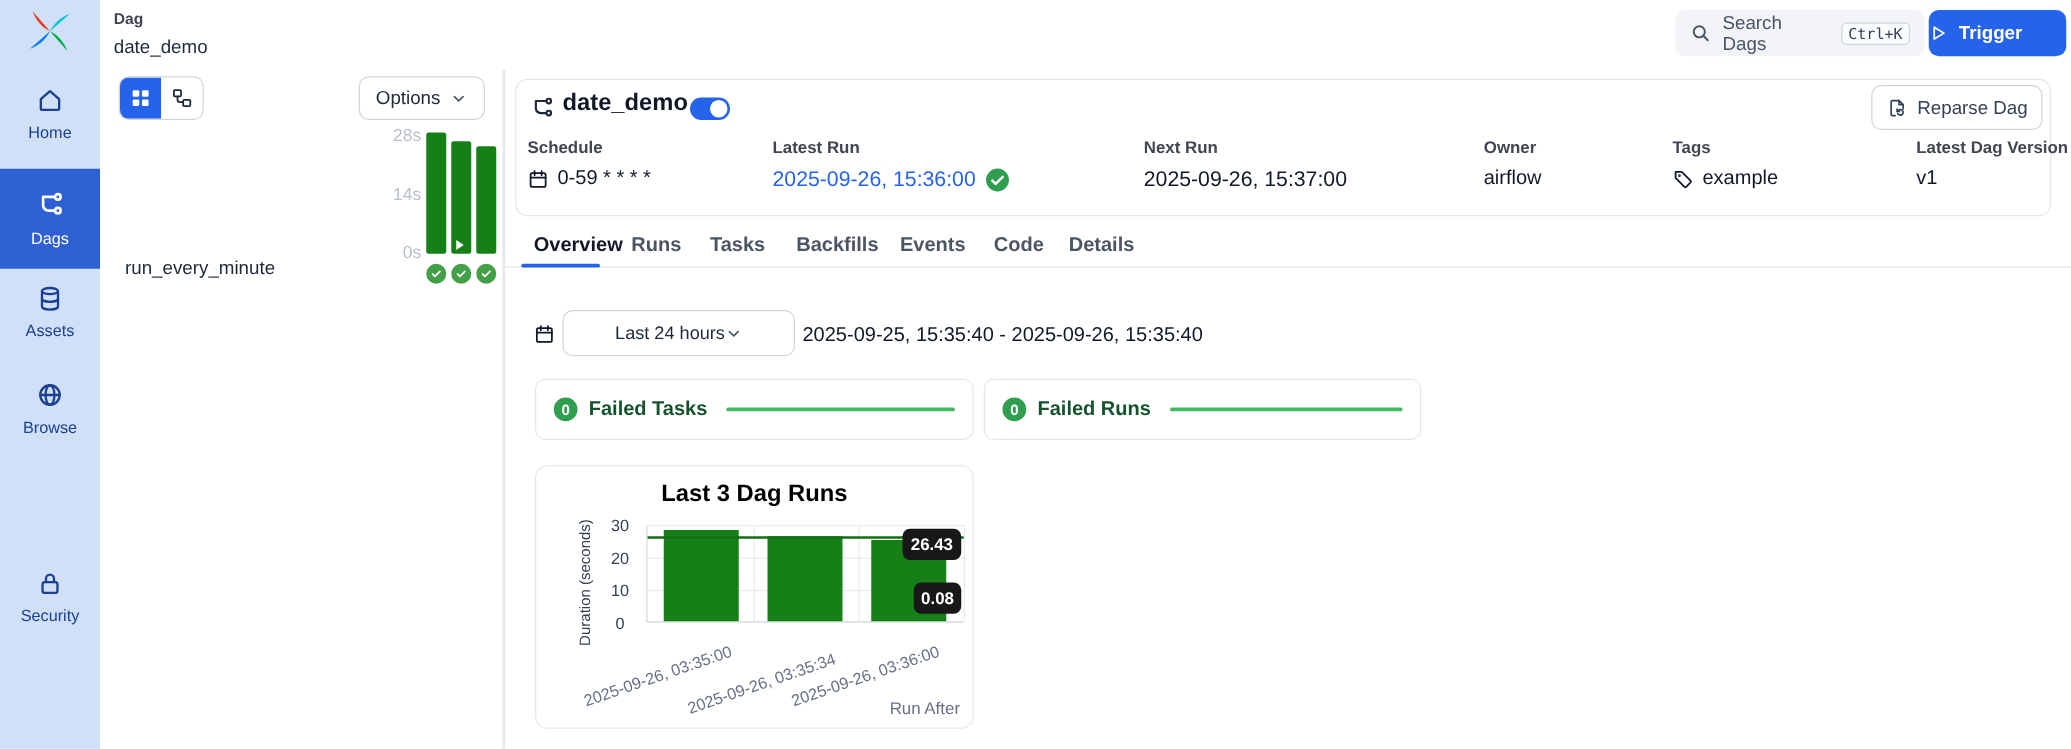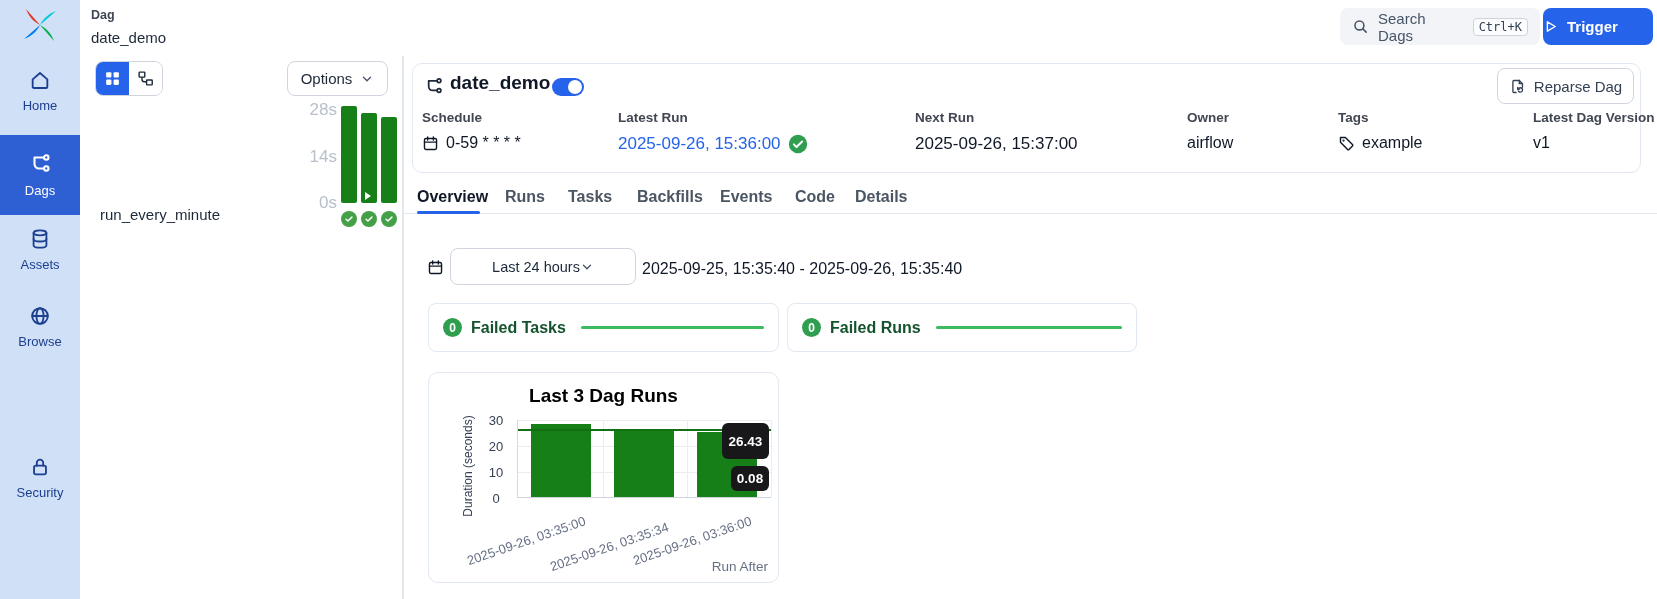--- a/index.html
+++ b/index.html
@@ -30,21 +30,21 @@
 
   
   .view-toggle { left:95px; top:61px; height:35px; display:flex; border:1px solid #d0d5dd;
                  border-radius:8px; overflow:hidden; }
   .vt-btn { width:33px; height:33px; display:flex; align-items:center; justify-content:center;
             background:#fff; color:#1d2939; border:none; cursor:pointer; }
   .vt-btn.active { background:#2563eb; color:#fff; }
   .options-btn { left:287px; top:61px; width:101px; height:35px; background:#fff; border:1px solid #d0d5dd;
                  border-radius:8px; display:flex; align-items:center; justify-content:center; gap:8px;
                  font-size:15px; color:#1d2939; cursor:pointer; }
-  .mini-tick { width:37px; text-align:right; font-size:17px; color:#b8c0cc; left:300px; }
+  .mini-tick { width:37px; text-align:right; font-size:14px; color:#b8c0cc; left:300px; }
   .mini-bar { width:16px; background:#177f17; border-radius:2px; cursor:pointer; }
   .mini-marker { position:absolute; left:4px; bottom:3px; width:0; height:0;
                  border-top:4px solid transparent; border-bottom:4px solid transparent;
                  border-left:6px solid #fff; }
   .mini-check { width:16px; height:16px; border-radius:50%; background:#43a047; top:211px;
                 display:flex; align-items:center; justify-content:center; cursor:pointer; }
   .task-label { left:100px; top:206px; font-size:15px; color:#1d2939; }
   .splitter { left:402px; top:56px; width:2px; height:543px; background:#e4e7ec; cursor:col-resize; }
 
   
@@ -56,21 +56,21 @@
                  border-radius:8px; display:flex; align-items:center; justify-content:center; gap:8px;
                  font-size:15px; color:#344054; cursor:pointer; }
   .info-col { top:110px; }
   .info-col .ilbl { font-size:13.5px; font-weight:bold; color:#414651; }
   .info-col .ival { margin-top:9px; display:flex; align-items:center; gap:7px; font-size:16px; color:#101828; }
   .ival.big { font-size:17px; }
   .run-link { color:#2563eb; cursor:pointer; }
 
   
   .tab { top:188px; font-size:16px; font-weight:600; color:#4b5563; cursor:pointer; }
-  .tab.active { color:#111827; font-weight:bold; }
+  .tab.active { color:#111827; font-weight:bold;margin-left:10px; }
   .tabs-border { left:402px; top:213px; width:1255px; height:1px; background:#e2e8f0; }
   .tab-underline { left:417px; top:211px; width:63px; height:3px; background:#2563eb; border-radius:2px; }
 
   
   .range-select { left:450px; top:248px; width:186px; height:37px; border:1px solid #d0d5dd; border-radius:8px;
                   display:flex; align-items:center; justify-content:center; padding:0 12px;
                   font-size:14.5px; color:#1d2939; cursor:pointer; background:#fff; }
   .range-text { left:642px; top:260px; font-size:16px; color:#101828; }
 
   
@@ -386,21 +386,21 @@
     <div class="hgrid" style="top:52px;"></div>
     <div class="vgrid" style="left:85px;"></div>
     <div class="vgrid" style="left:169px;"></div>
     <div class="vgrid" style="left:253px;"></div>
     <div class="chart-bar" style="left: 13px; height: 73px; width: 60px;"></div>
     <div class="chart-bar" style="left: 96px; height: 68px; width: 60px;"></div>
     <div class="chart-bar" style="left: 179px; height: 65px; width: 60px;"></div>
     <div class="ref-line" style="top: 9px;"></div>
   </div>
 
-  <div class="tip" style="left:293px;top:50px;width:47px;height:36px;">26.43</div>
+  <div class="tip" style="left:293px;top:50px;width:47px;height:25px;">26.43</div>
   <div class="tip" style="left:302px;top:93px;width:38px;height:25px;">0.08</div>
 
   <div class="xlabel" style="left:6px;top:140px;">2025-09-26, 03:35:00</div>
   <div class="xlabel" style="left:89px;top:146px;">2025-09-26, 03:35:34</div>
   <div class="xlabel" style="left:172px;top:140px;">2025-09-26, 03:36:00</div>
 
   <div class="run-after">Run After</div>
 </div>
 
 </body></html>

